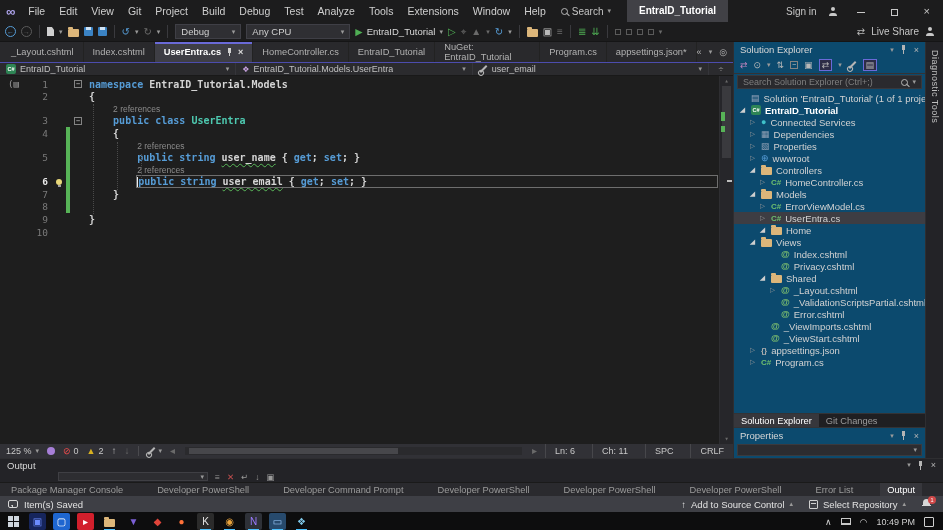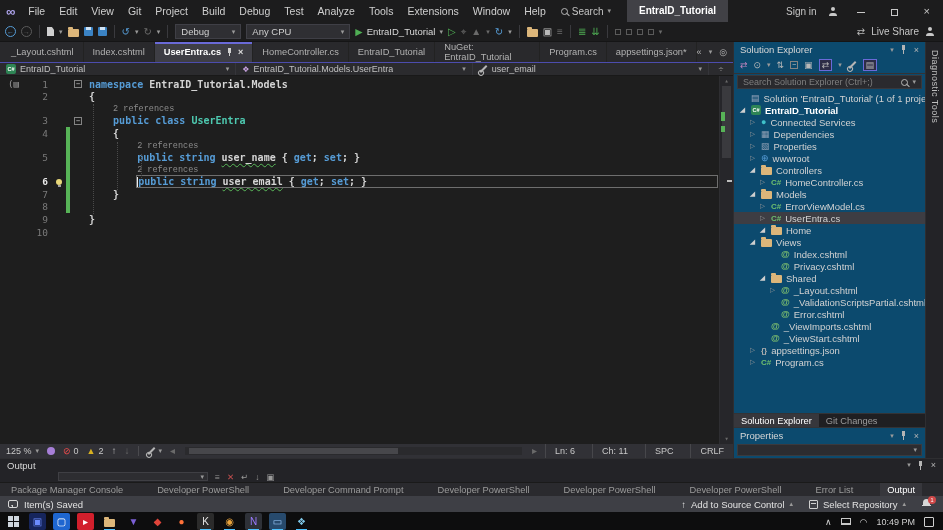--- a/index.html
+++ b/index.html
@@ -76,21 +76,21 @@
   .bulb::after{content:"";position:absolute;left:1.5px;top:6px;width:3px;height:2px;background:#a0a0a0;}
   .gut-chg{flex:0 0 4px;align-self:stretch;}
   .changed .gut-chg{background:#57b357;}
   .gut-fold{flex:0 0 16px;display:flex;justify-content:center;align-items:center;}
   .fold-box{width:8px;height:8px;border:1px solid #848484;color:#cfcfcf;font-size:7px;line-height:6px;text-align:center;background:#1e1e1e;display:inline-block;}
   .codetext{white-space:pre;font-size:10px;font-weight:600;color:#d4d4d4;margin-left:3px;}
   .tok-kw{color:#569cd6;}
   .tok-cl{color:#4ec9b0;}
   .tok-pl{color:#d4d4d4;}
   .tok-sq{color:#d4d4d4;text-decoration:underline;text-decoration-style:wavy;text-decoration-color:#59b859;text-decoration-thickness:1px;text-underline-offset:2px;}
-  .lensrow .codetext{font-family:Liberation Mono, monospace;font-size:8.5px;color:#8c8c8c;font-weight:normal;}
+  .lensrow .codetext{font-family:Liberation Sans, sans-serif;font-size:8.5px;color:#8c8c8c;font-weight:normal;}
   .eline.current::after{content:"";position:absolute;left:136px;right:1px;top:0;bottom:0;border:1px solid #6e6e6e;pointer-events:none;}
   .caret-line{display:inline-block;width:1px;height:10px;background:#ececec;vertical-align:text-bottom;}
   .iguide{position:absolute;width:0;border-left:1px dotted #4a4a4a;pointer-events:none;}
   .edoc-ico{position:absolute;left:8px;top:3px;color:#9a9a9a;font-size:9px;}
   .vscroll{position:absolute;right:0;top:0;bottom:0;width:14px;background:#26262a;border-left:1px solid #2e2e31;}
   .vs-arrow{position:absolute;left:0;right:0;text-align:center;color:#6a6a6a;font-size:7px;}
   .vs-thumb{position:absolute;left:2px;right:2px;top:10px;height:72px;background:#3a3a3e;}
   .vs-mark-g{position:absolute;left:1px;width:4px;background:#57b357;}
   .vs-mark-c{position:absolute;left:7px;right:1px;height:2px;background:#bdbdbd;}
 

